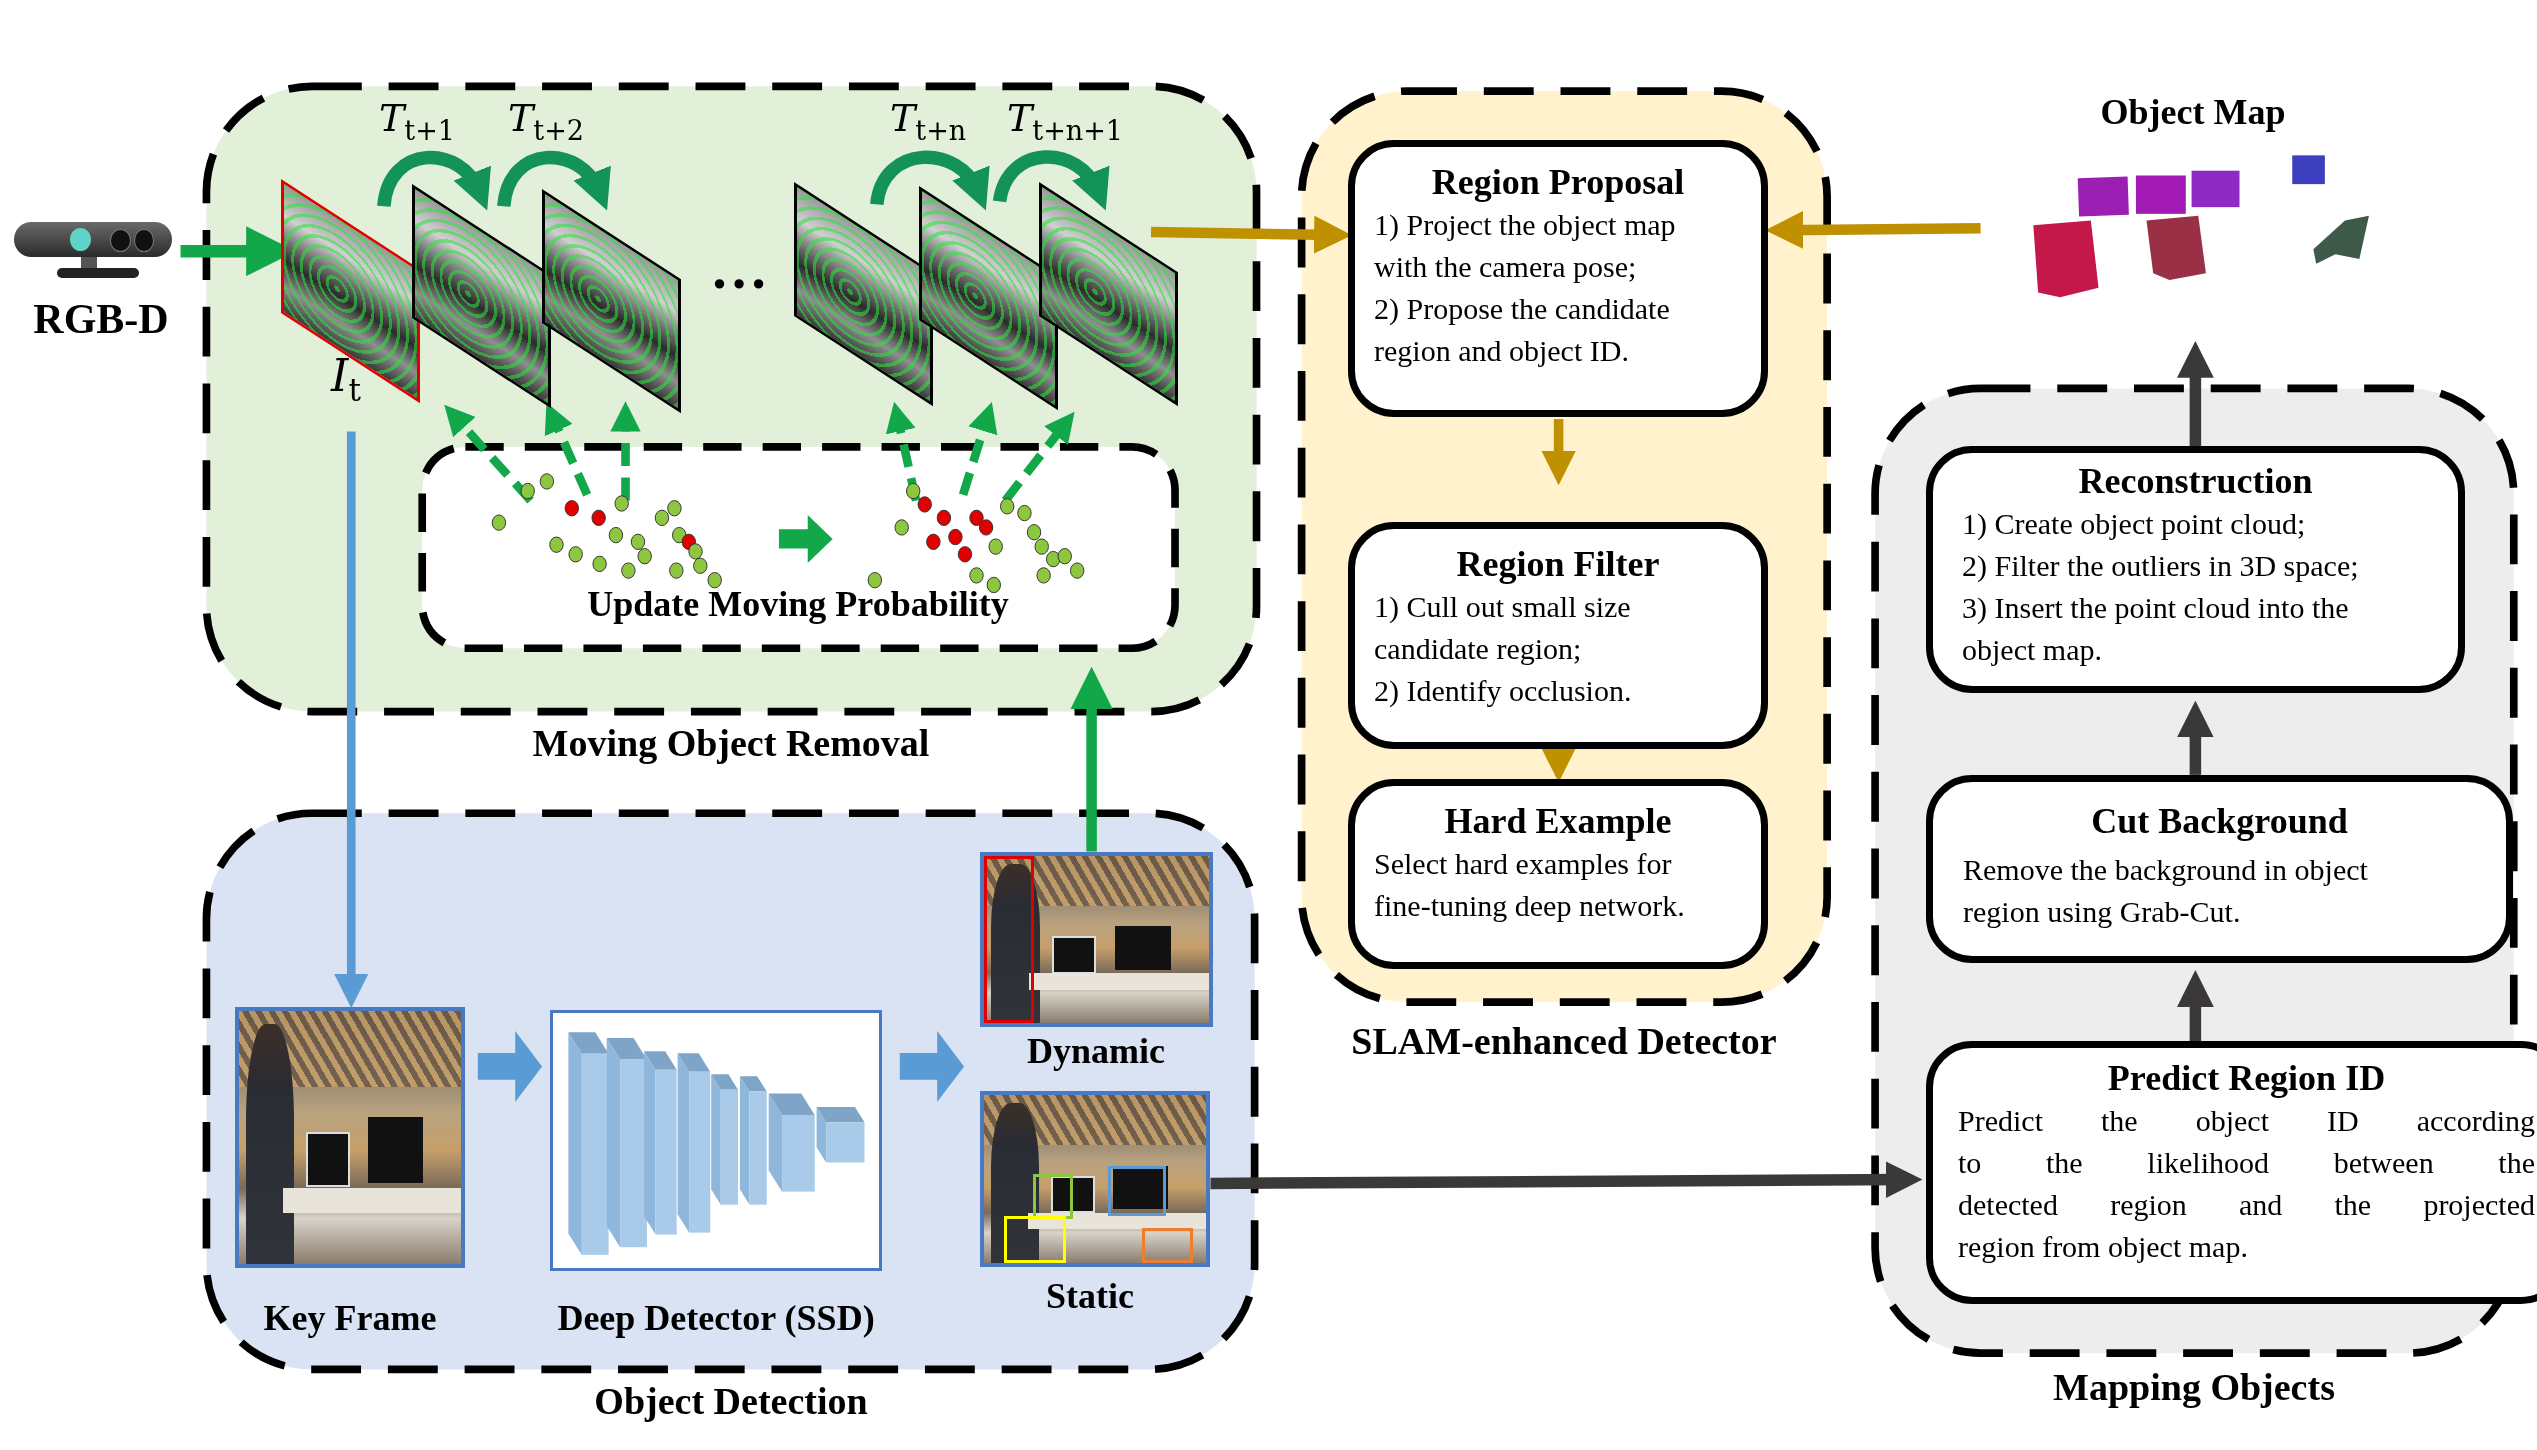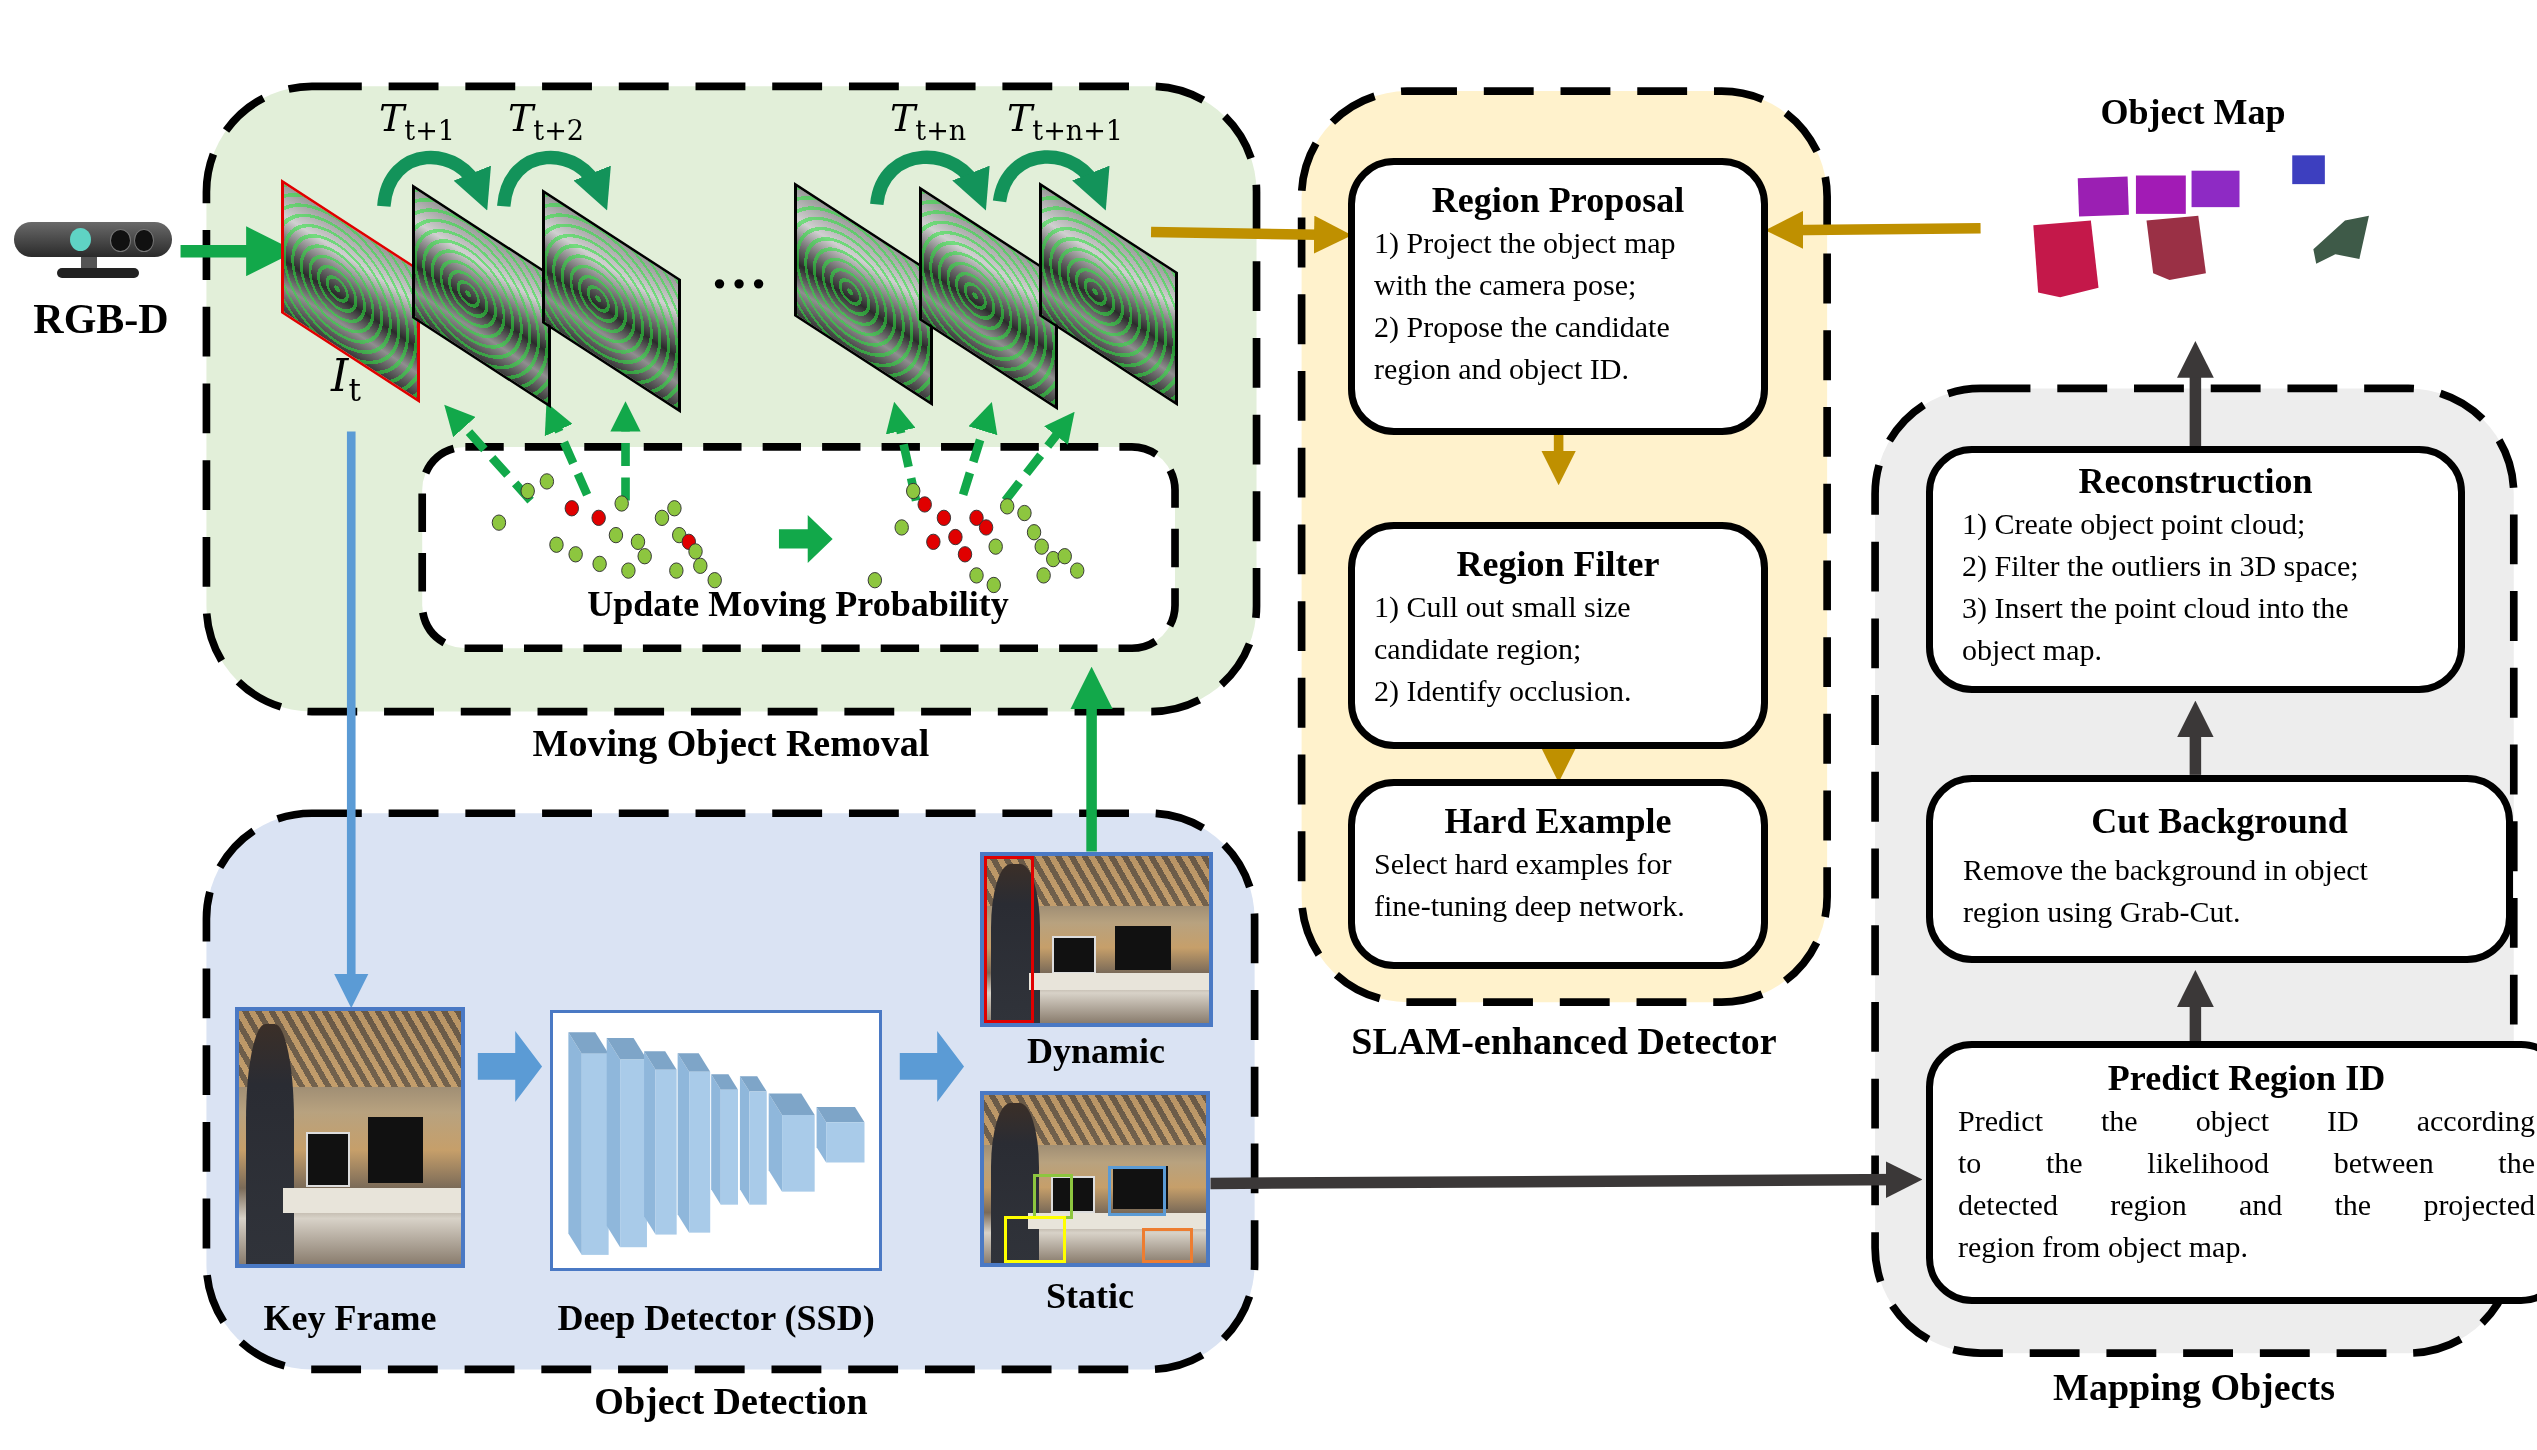--- a/index.html
+++ b/index.html
@@ -255,21 +255,21 @@
     <div class="mon1"></div>
     <div class="mon2"></div>
     <div class="desk"></div>
   <div class="det" style="left:22%;top:47%;width:18%;height:27%;border-color:#8dc63f;"></div>
   <div class="det" style="left:56%;top:42%;width:26%;height:30%;border-color:#5b9bd5;"></div>
   <div class="det" style="left:9%;top:72%;width:28%;height:28%;border-color:#ffff00;"></div>
   <div class="det" style="left:71%;top:79%;width:23%;height:21%;border-color:#ed7d31;"></div>
 </div>
 <div class="caption" style="left:1090px;top:1275px;">Static</div>
 
-<div class="box" style="left:1348px;top:158px;width:420px;height:277px;">
+<div class="box" style="left:1348px;top:140px;width:420px;height:277px;">
   <div class="box-title">Region Proposal</div>
   <div class="box-body" style="padding:0 19px;">
     <div class="line">1) Project the object map</div>
     <div class="line">with the camera pose;</div>
     <div class="line">2) Propose the candidate</div>
     <div class="line">region and object ID.</div>
   </div>
 </div>
 <div class="box" style="left:1348px;top:480px;width:420px;height:227px;margin-top:42px;">
   <div class="box-title">Region Filter</div>

